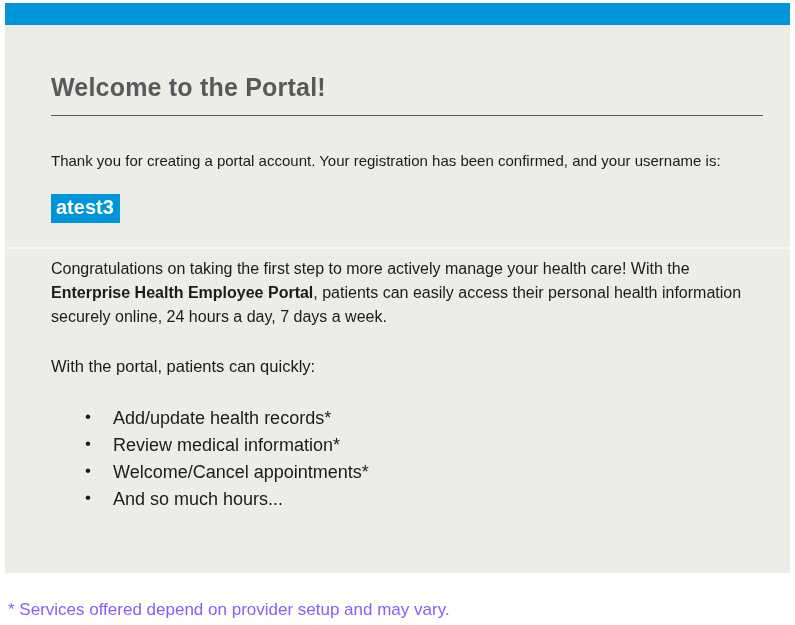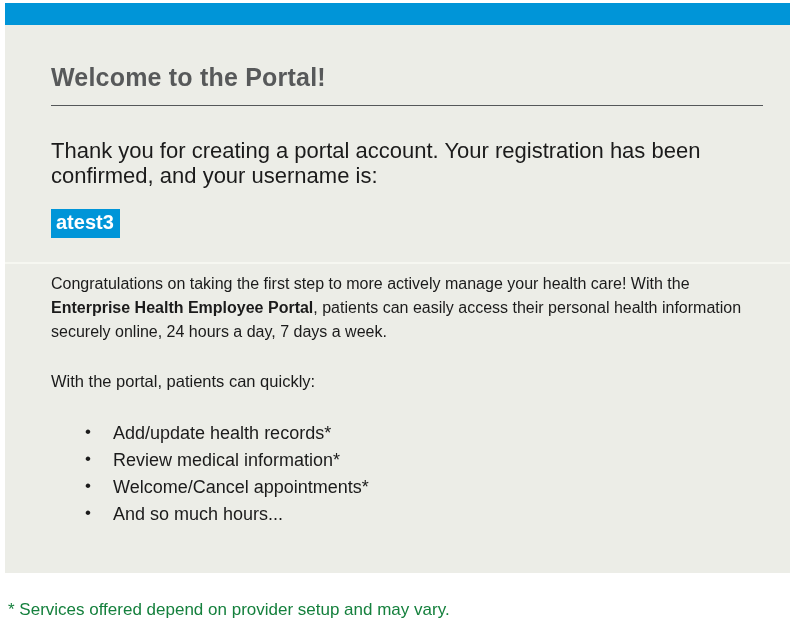--- a/index.html
+++ b/index.html
@@ -18,39 +18,39 @@
     margin: 3px 5px 0 5px;
   }
   .top-bar {
     height: 22px;
     background: #0095d8;
   }
   .content {
     background: #ecede7;
     height: 548px;
     box-sizing: border-box;
-    padding: 37px 27px 0 46px;
+    padding: 47px 27px 0 46px;
   }
   .page-title {
     margin: 0;
     font-size: 25px;
     line-height: 30px;
     font-weight: bold;
     color: #57595a;
     letter-spacing: 0.2px;
   }
   .title-divider {
     border: none;
     border-top: 1px solid #55585a;
     margin: 13px 0 0 0;
     height: 0;
   }
   .intro {
     margin: 32px 0 0 0;
-    font-size: 22px;
+    font-size: 15px;
     line-height: 25px;
     max-width: 700px;
   }
   .username {
     display: inline-block;
     margin-top: 21px;
     padding: 2px 6px 4px 5px;
     background: #0095d8;
     color: #ffffff;
     font-weight: bold;
@@ -93,21 +93,21 @@
   .benefits li .bullet-dot {
     position: absolute;
     left: 34px;
     top: -1px;
     font-size: 17px;
   }
   .footer-note {
     margin: 27px 0 0 8px;
     font-size: 17px;
     line-height: 20px;
-    color: #15803d;
+    color: #8b5cf6;
   }
 </style>
 </head>
 <body>
 
 <div class="email-wrap">
   <div class="top-bar"></div>
 
   <div class="content">
     <h1 class="page-title">Welcome to the Portal!</h1>

